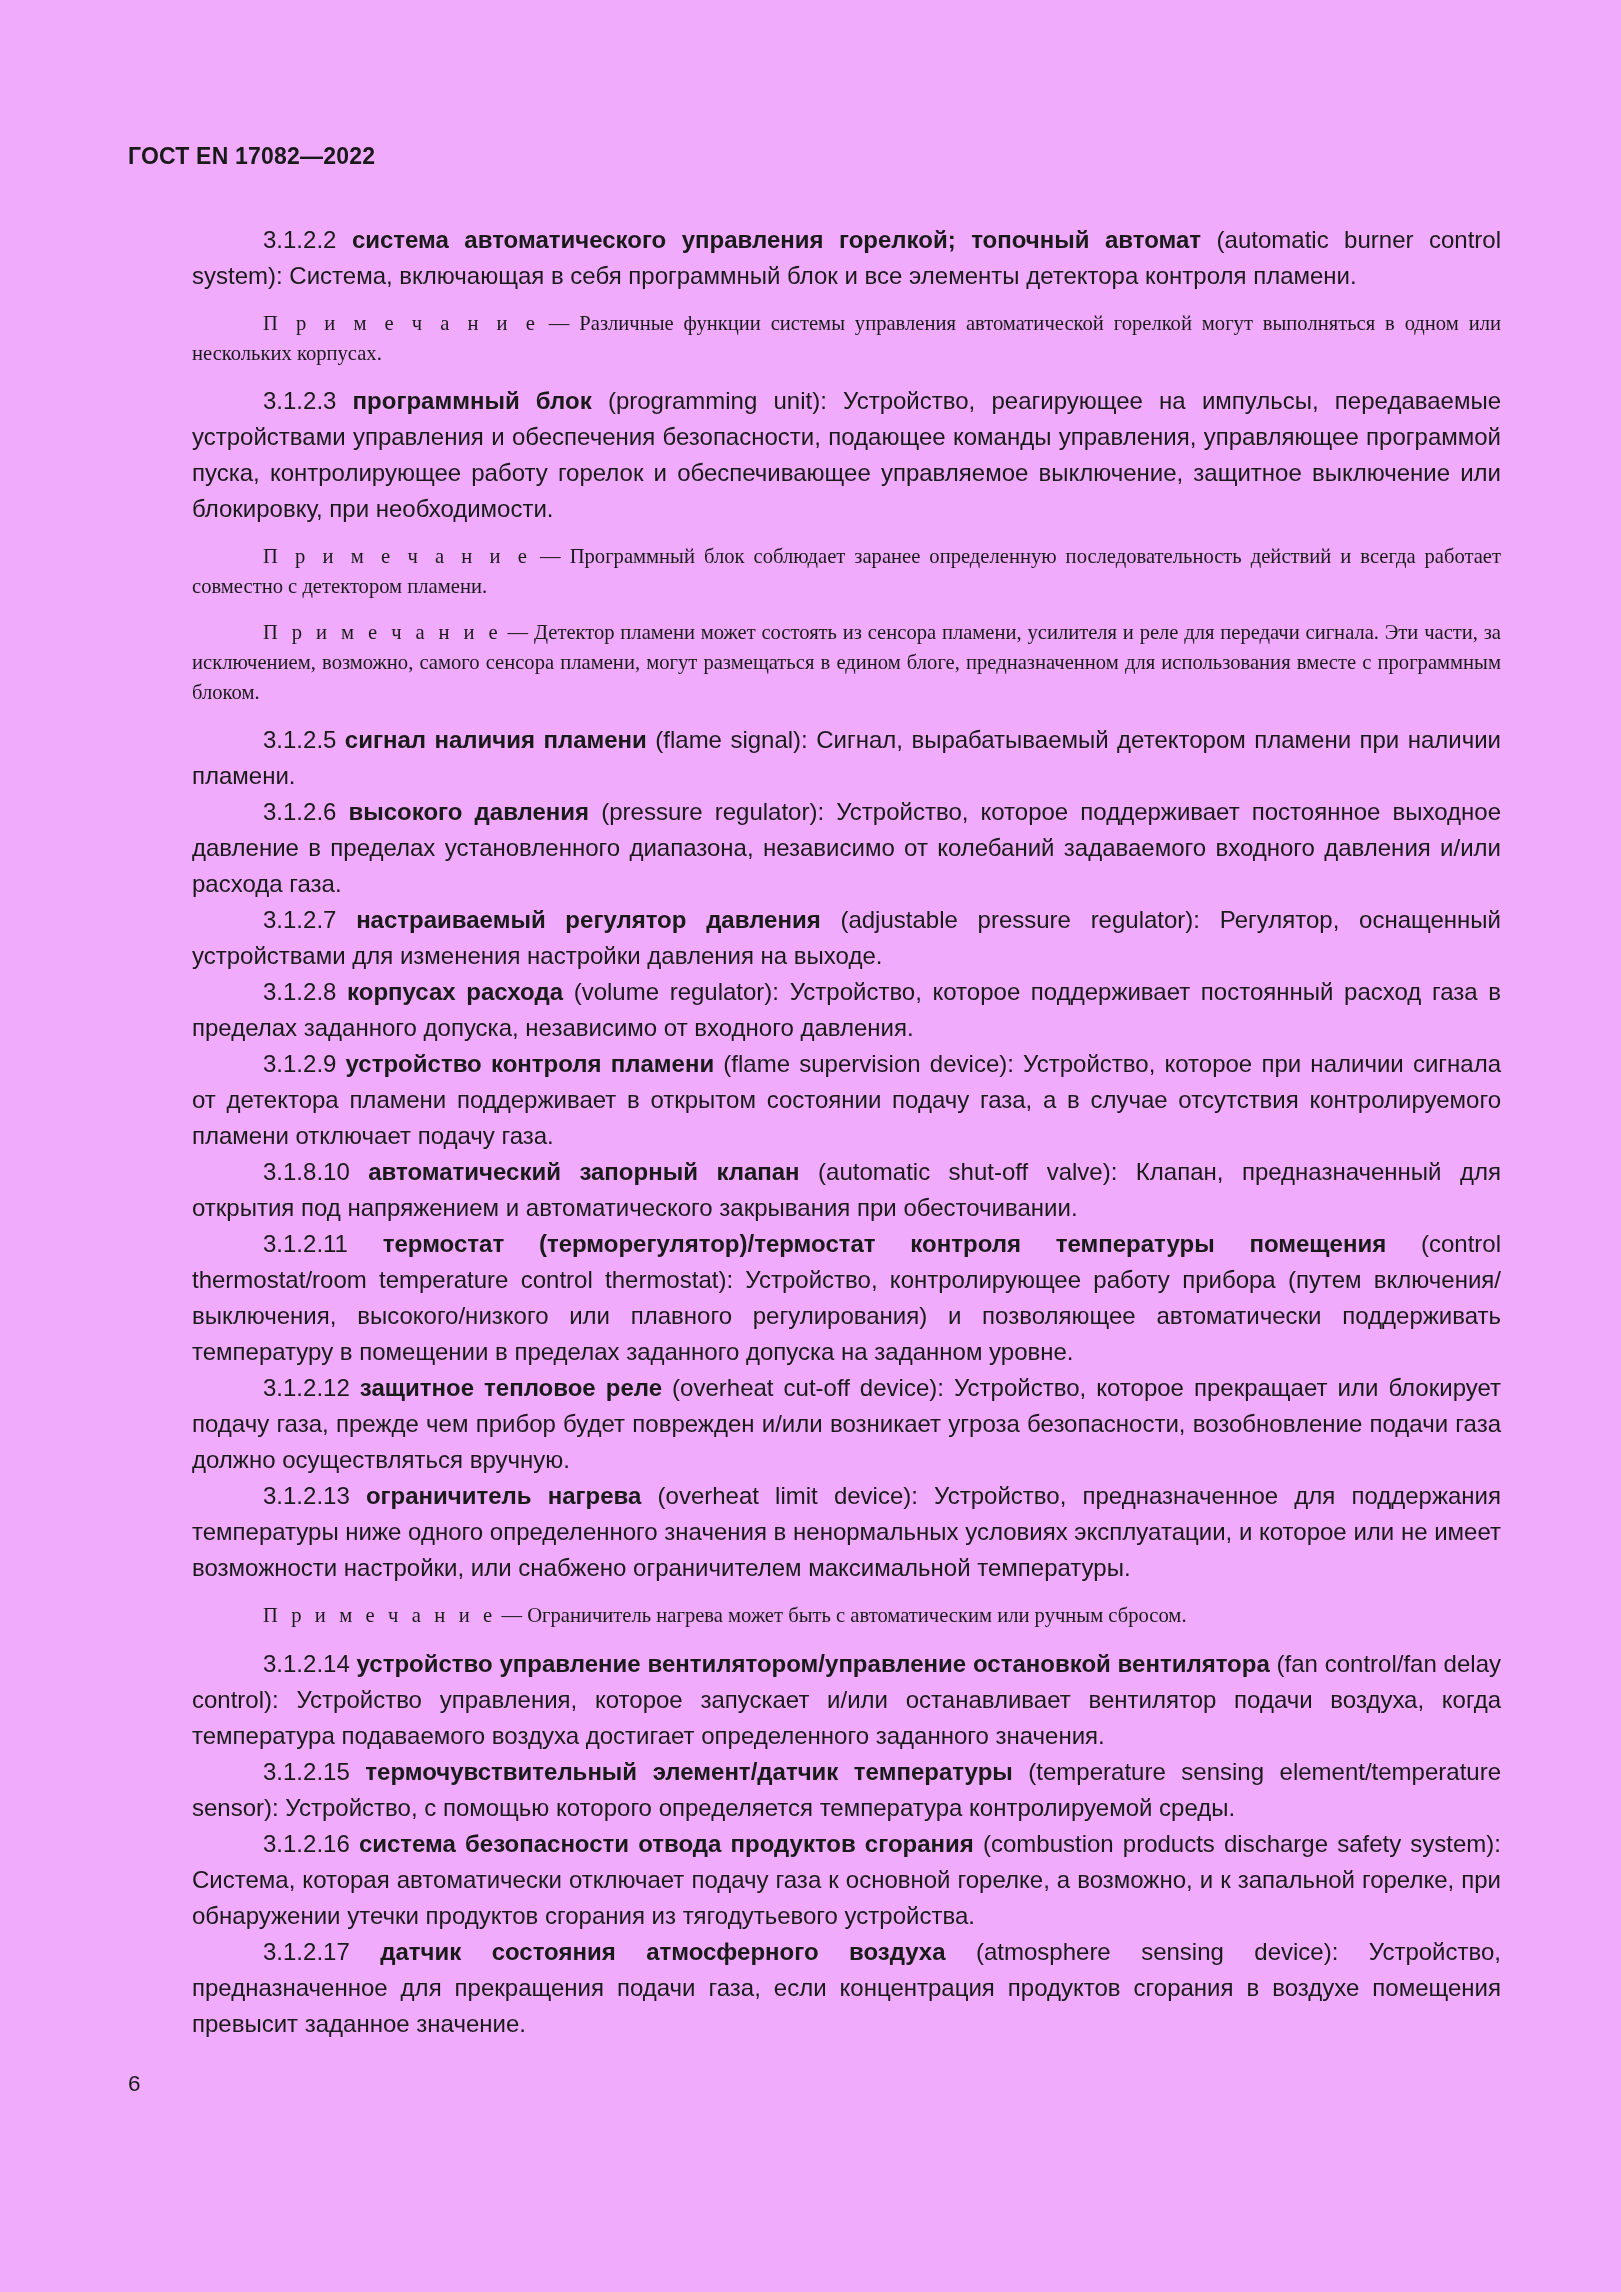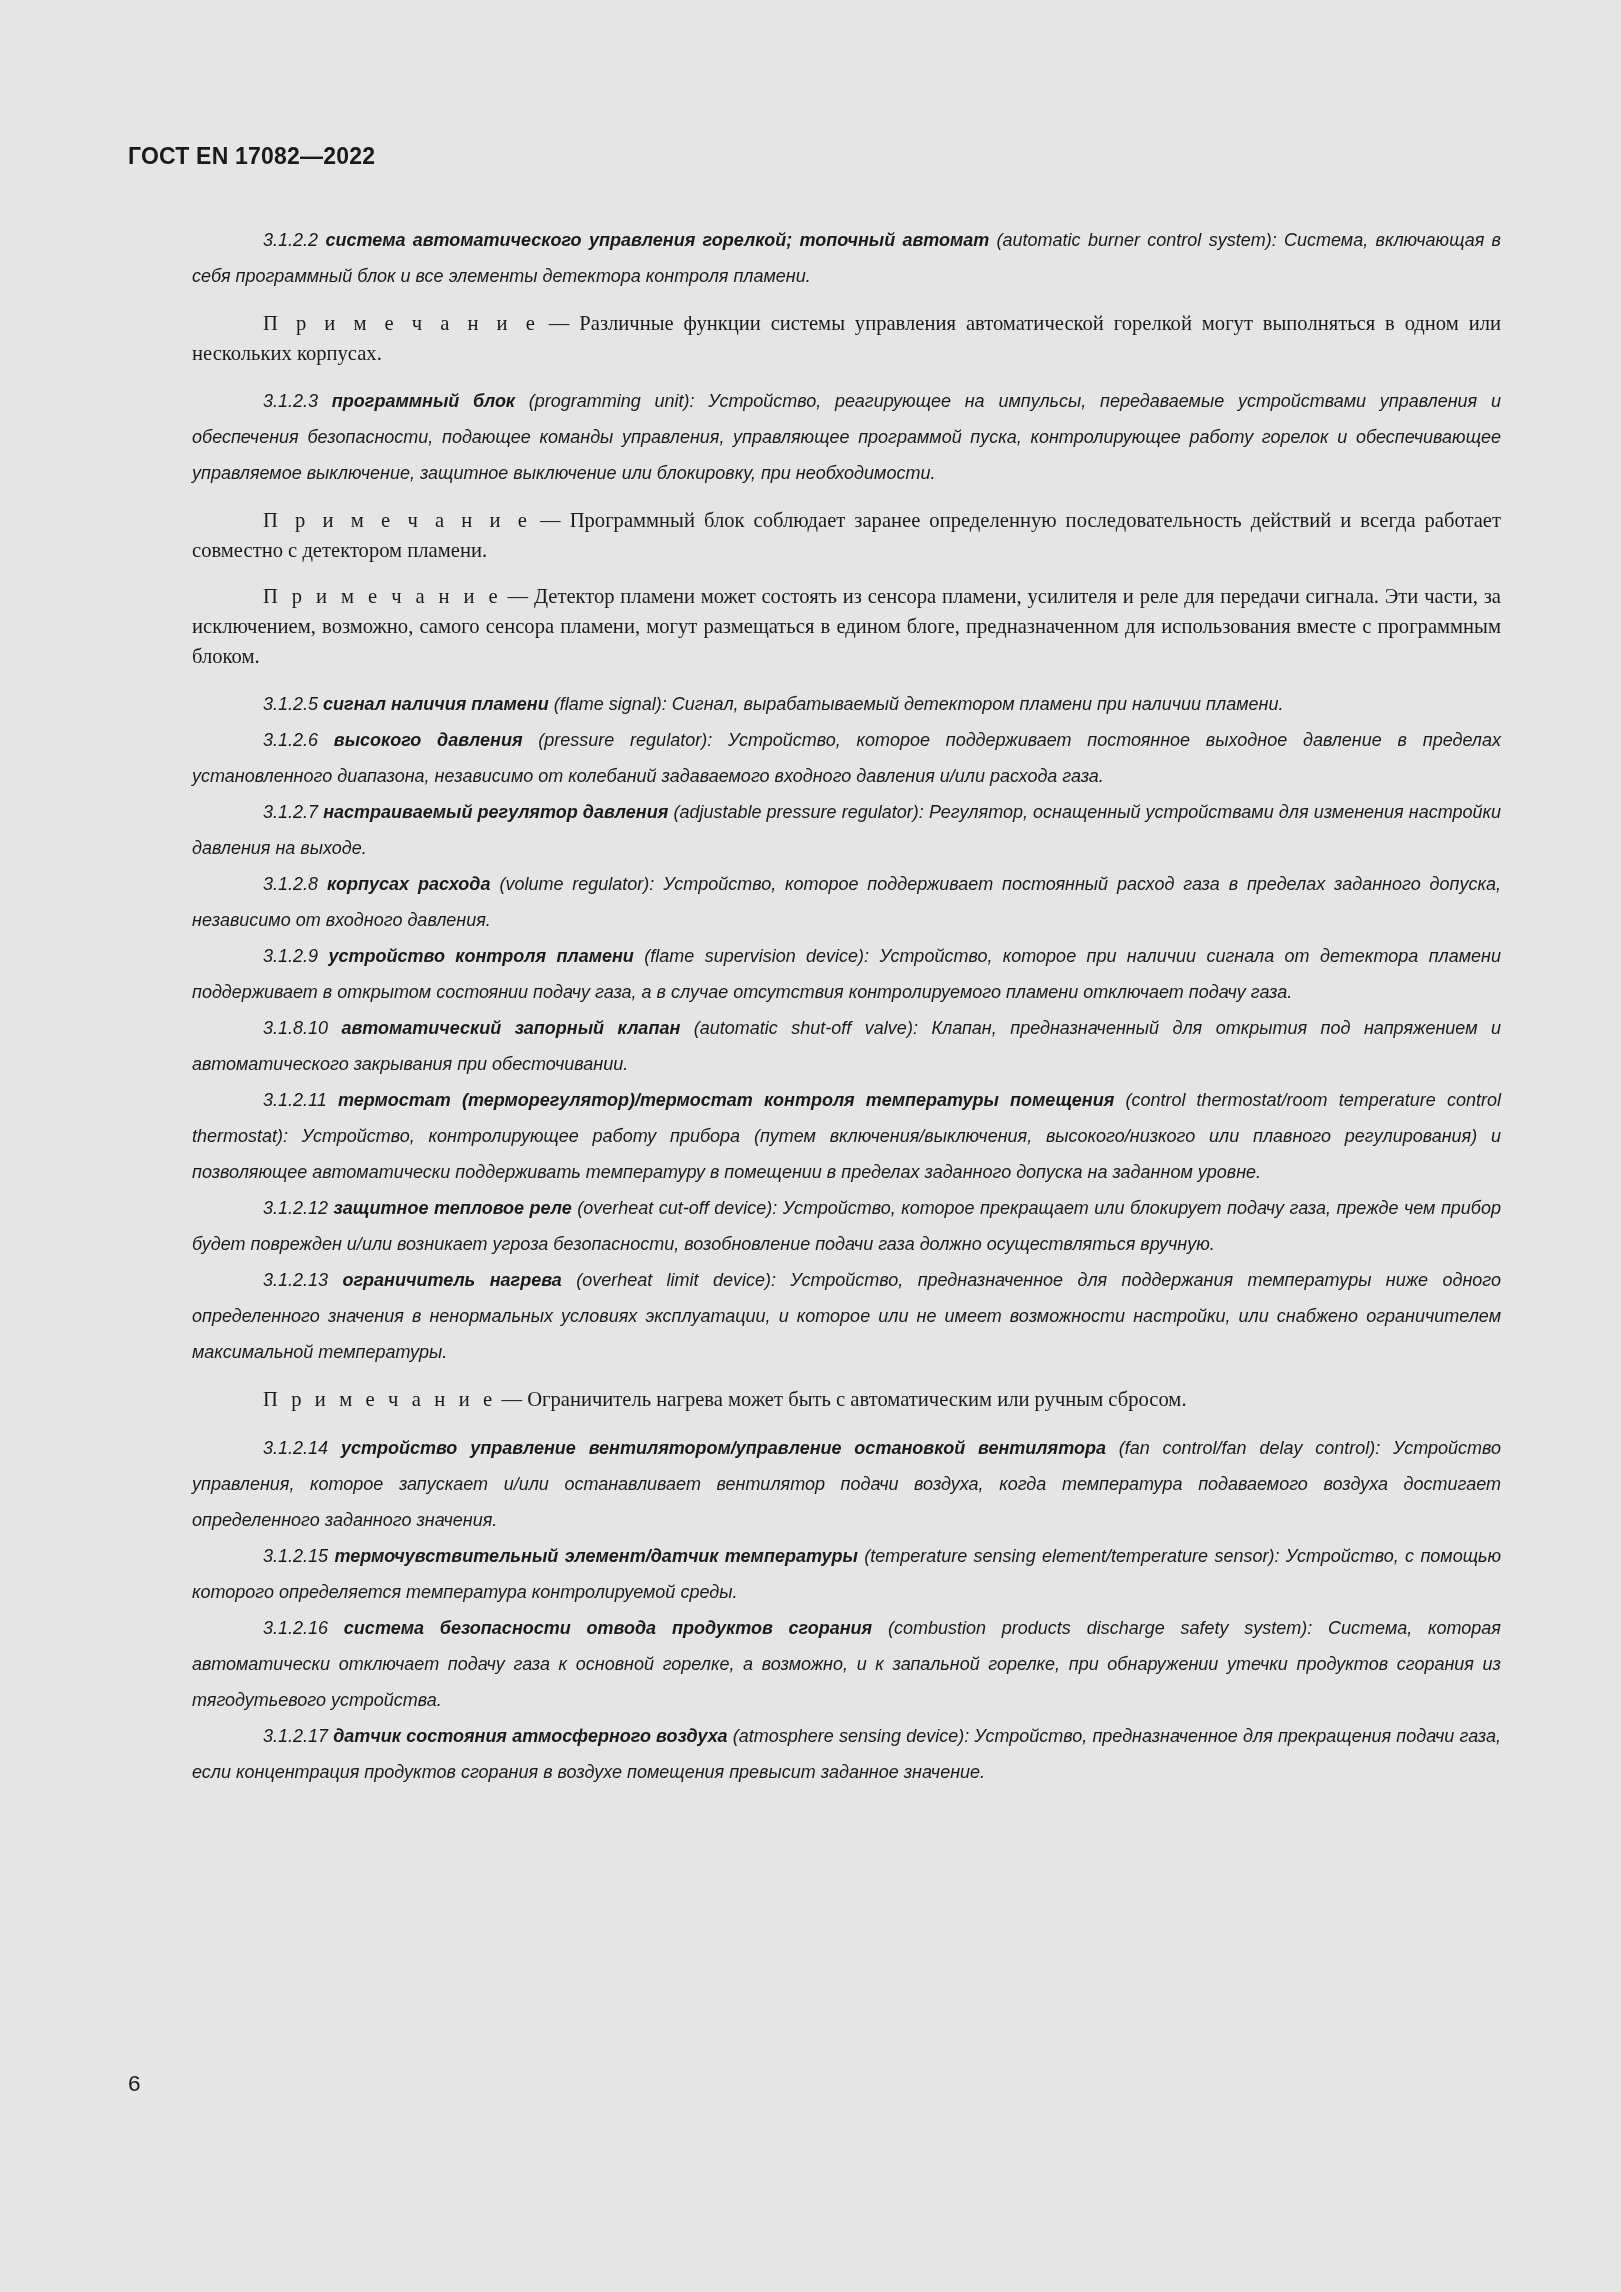--- a/index.html
+++ b/index.html
@@ -10,21 +10,21 @@
   }
   body {
     font-family: "Liberation Sans", sans-serif;
     color: #1a1a1a;
   }
   .page {
     position: relative;
     width: 1621px;
     height: 2293px;
     box-sizing: border-box;
-    background: #e5e5e5;
+    background: #f0abfc;
     overflow: hidden;
   }
   .page-header {
     position: absolute;
     top: 143px;
     left: 128px;
     font-size: 23px;
     font-weight: bold;
     letter-spacing: 0.2px;
     color: #1a1a1a;
@@ -35,26 +35,25 @@
     top: 222px;
     left: 192px;
     width: 1309px;
   }
   p {
     margin: 0;
     text-align: justify;
     text-justify: inter-word;
   }
   .clause {
-    font-size: 18px;
+    font-size: 24px;
     line-height: 36px;
     text-indent: 71px;
     color: #1a1a1a;
     margin-bottom: 0;
-    font-style: italic;
   }
   .clause .num {
     font-weight: normal;
   }
   .clause .term {
     font-weight: bold;
   }
   .note {
     font-size: 20.6px;
     line-height: 30px;

